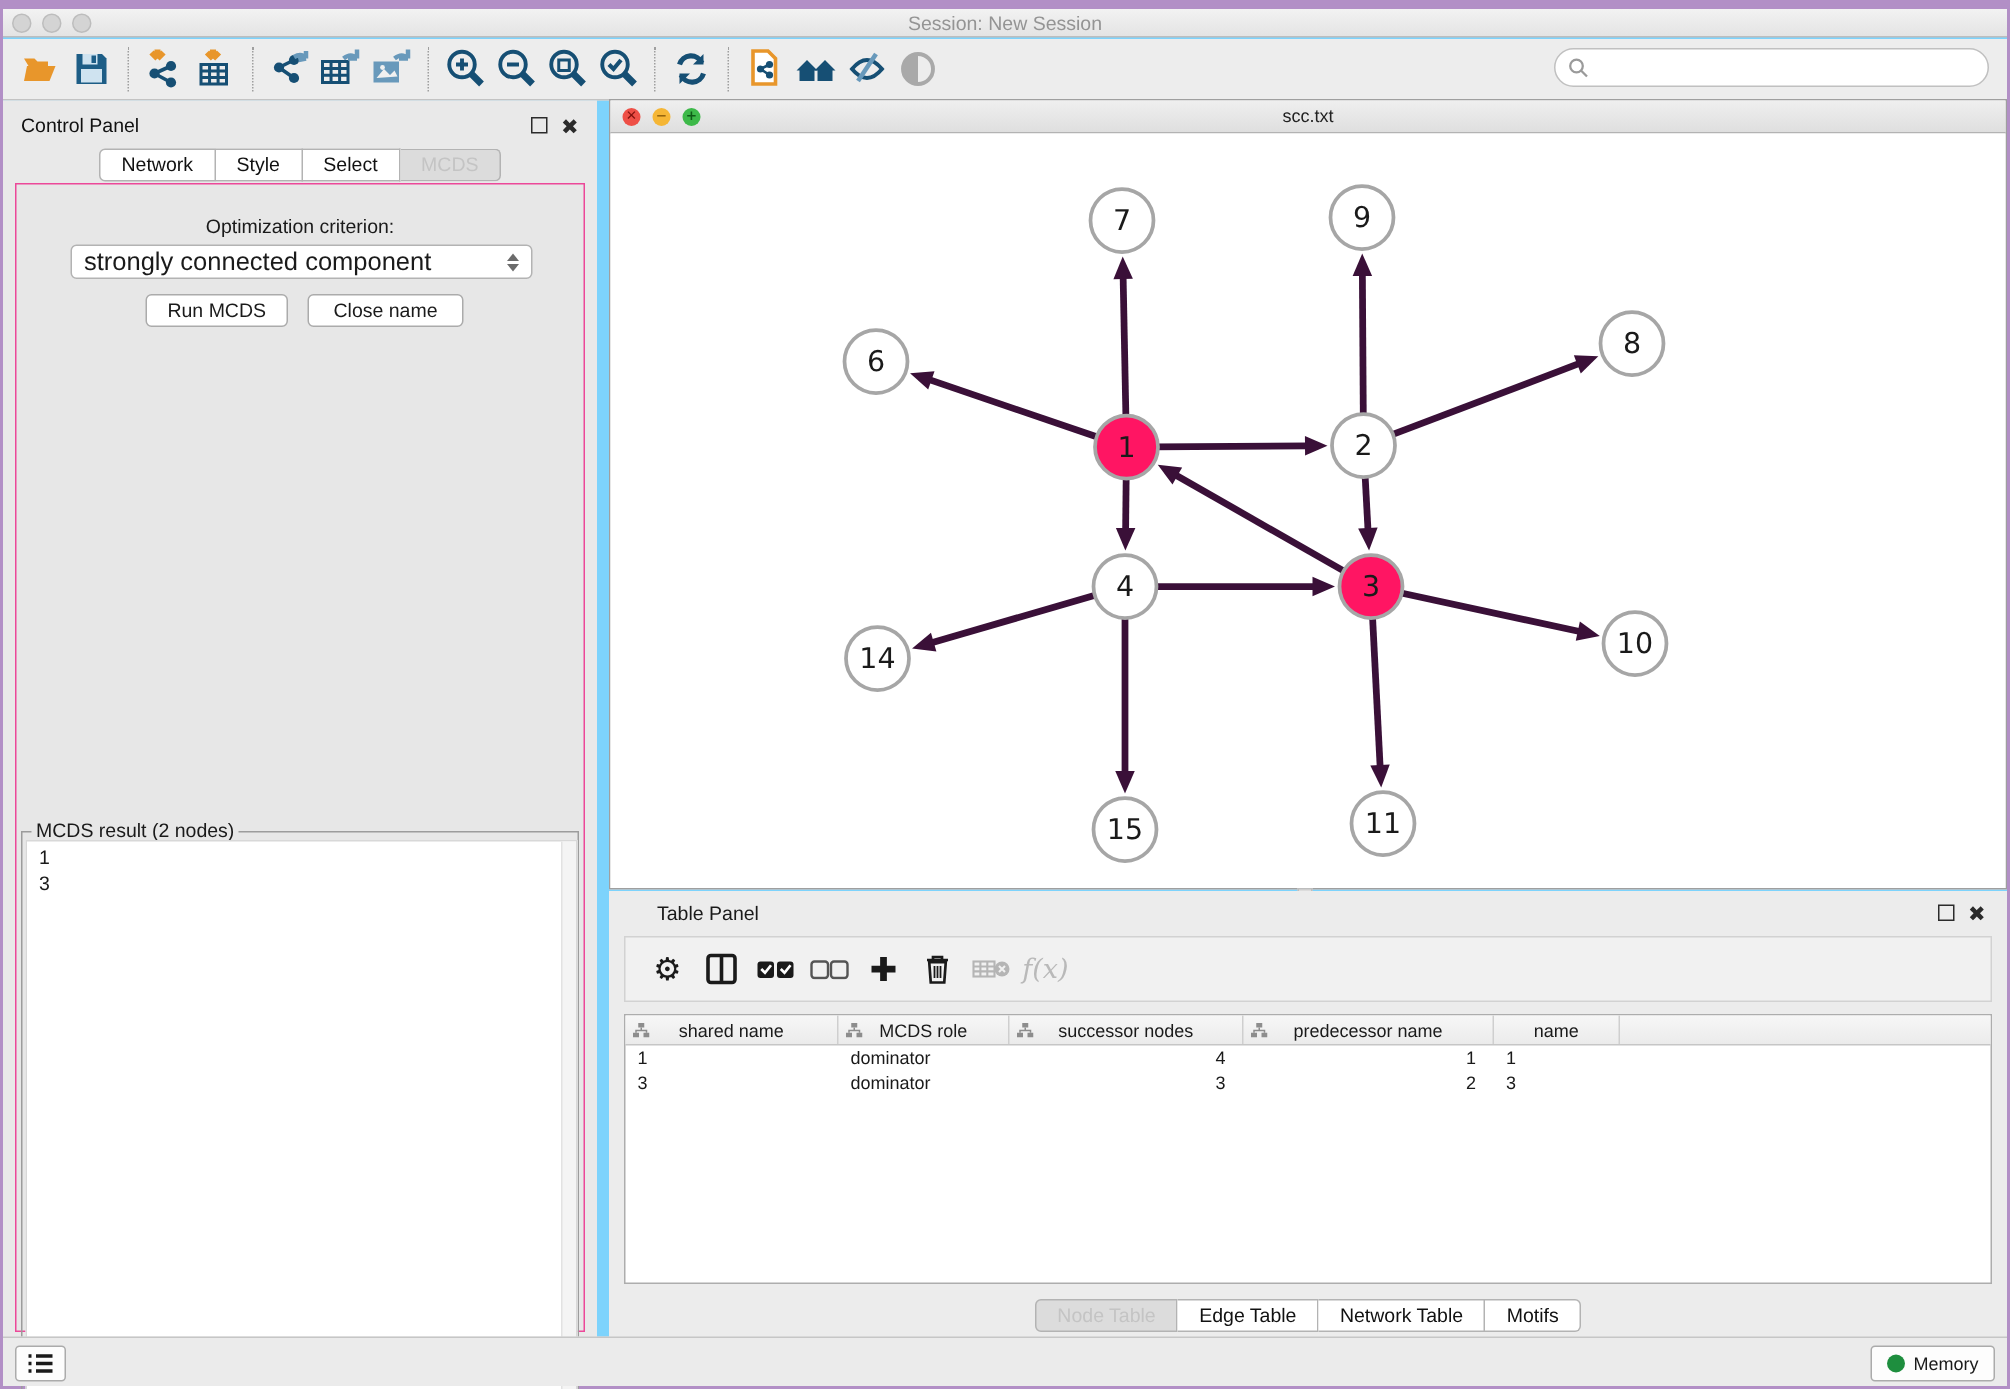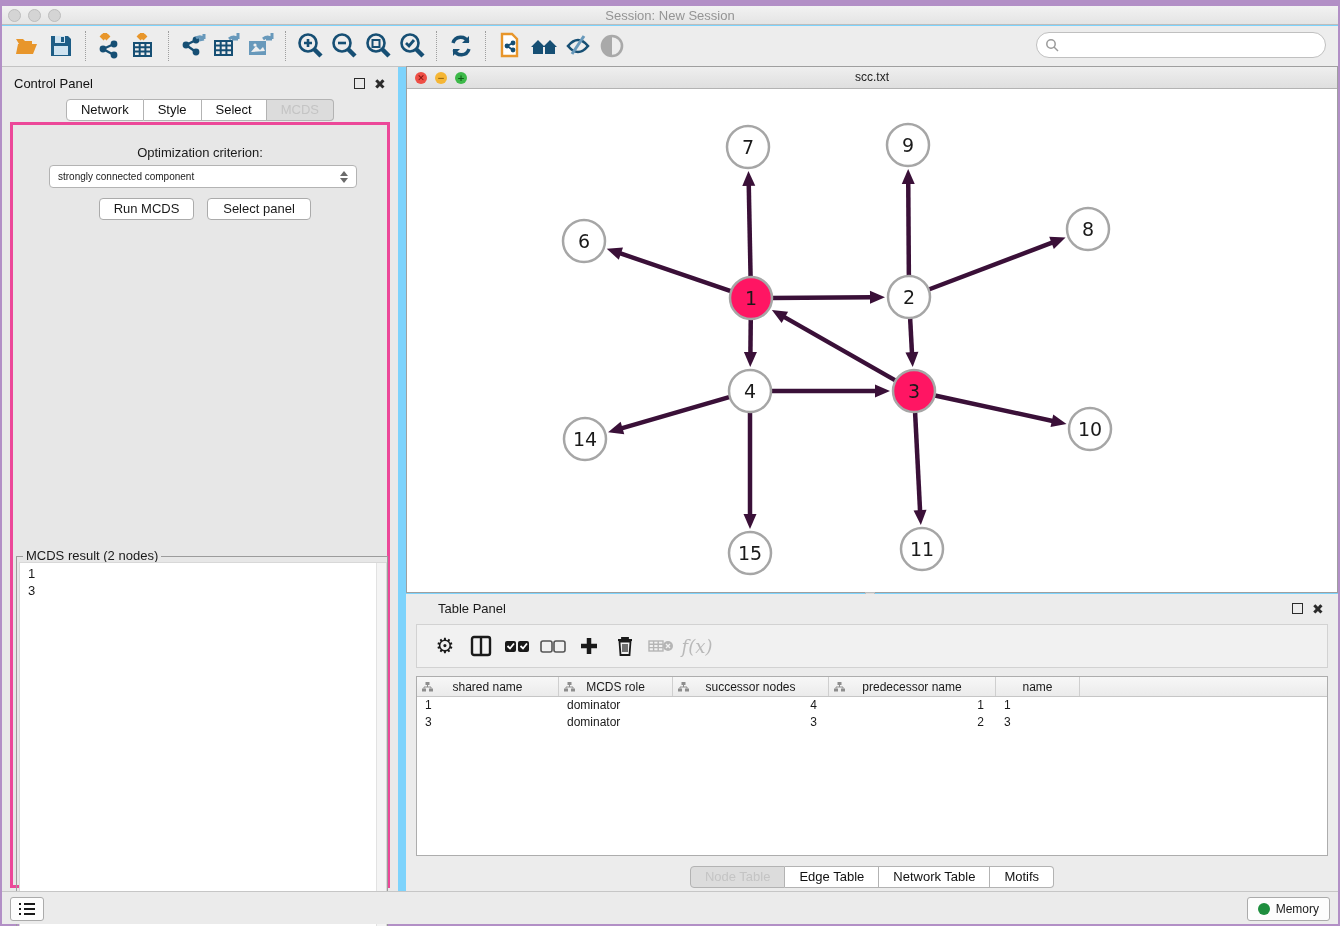--- a/index.html
+++ b/index.html
@@ -25,23 +25,23 @@
   .panel-head { position:absolute; left:0; top:6px; width:100%; height:22px; }
   .panel-head .ptitle { position:absolute; left:12px; top:3px; font-size:13px; color:#111; }
   .mini-btn { position:absolute; top:4px; width:14px; height:14px; cursor:default; }
   .float-glyph { width:11px; height:11px; border:1.5px solid #2b2b2b; display:inline-block; }
   .close-glyph { font-size:14px; font-weight:bold; color:#2b2b2b; line-height:14px; }
   .tabs-row { position:absolute; left:0; top:32px; width:100%; display:flex; justify-content:center; }
   .tab { height:22px; line-height:20px; padding:0 14px; background:#fff; border:1px solid #b3b3b3; border-left:none; font-size:13px; color:#111; }
   .tab:first-child { border-left:1px solid #b3b3b3; border-radius:4px 0 0 4px; }
   .tab:last-child { border-radius:0 4px 4px 0; }
   .tab.active { background:#dcdcdc; color:#c4c4c4; }
-  .cp-content { position:absolute; left:8px; top:55px; width:380px; height:766px; background:#e7e7e7; border:3px solid #ec4899; }
+  .cp-content { position:absolute; left:8px; top:55px; width:380px; height:766px; background:#e7e7e7; border:1px solid #ec4899; }
   .opt-label { position:absolute; top:20px; width:100%; text-align:center; font-size:13px; }
-  .select-box { position:absolute; left:36px; top:40px; width:308px; height:23px; background:#fff; border:1px solid #b3b3b3; border-radius:4px; display:flex; align-items:center; padding:0 8px; font-size:10px; }
+  .select-box { position:absolute; left:36px; top:40px; width:308px; height:23px; background:#fff; border:1px solid #b3b3b3; border-radius:4px; display:flex; align-items:center; padding:0 8px; font-size:17px; }
   .select-box .stepper { margin-left:auto; display:flex; flex-direction:column; gap:2px; }
   .tri-up { width:0;height:0;border-left:4px solid transparent;border-right:4px solid transparent;border-bottom:5px solid #6b6b6b; }
   .tri-dn { width:0;height:0;border-left:4px solid transparent;border-right:4px solid transparent;border-top:5px solid #6b6b6b; }
   .btn { position:absolute; top:73px; height:22px; background:#fff; border:1px solid #ababab; border-radius:4px; font-size:13px; text-align:center; line-height:20px; }
   #run-btn { left:86px; width:95px; }
   #close-btn { left:194px; width:104px; }
   .result-group { position:absolute; left:3px; top:431px; width:372px; height:376px; border:1px solid #9c9c9c; }
   .result-legend { position:absolute; left:6px; top:-9px; background:#e7e7e7; padding:0 3px; font-size:13px; }
   .result-area { position:absolute; left:2px; top:5px; width:368px; height:368px; background:#fff; border:1px solid #d8d8d8; }
   .result-text { position:absolute; left:8px; top:2px; font-size:13px; line-height:17px; white-space:pre; }
@@ -241,21 +241,21 @@
     <div class="cp-content">
       <div class="opt-label">Optimization criterion:</div>
       <div class="select-box">
         <span>strongly connected component</span>
         <span class="stepper">
             <span class="tri-up"></span>
             <span class="tri-dn"></span>
           </span>
       </div>
       <div class="btn" id="run-btn">Run MCDS</div>
-      <div class="btn" id="close-btn">Select panel</div>
+      <div class="btn" id="close-btn">Close name</div>
       <div class="result-group">
         <span class="result-legend">MCDS result (2 nodes)</span>
         <div class="result-area">
           <div class="result-text">1
 3</div>
           <div class="result-scroll"></div>
         </div>
       </div>
     </div>
   </div>

